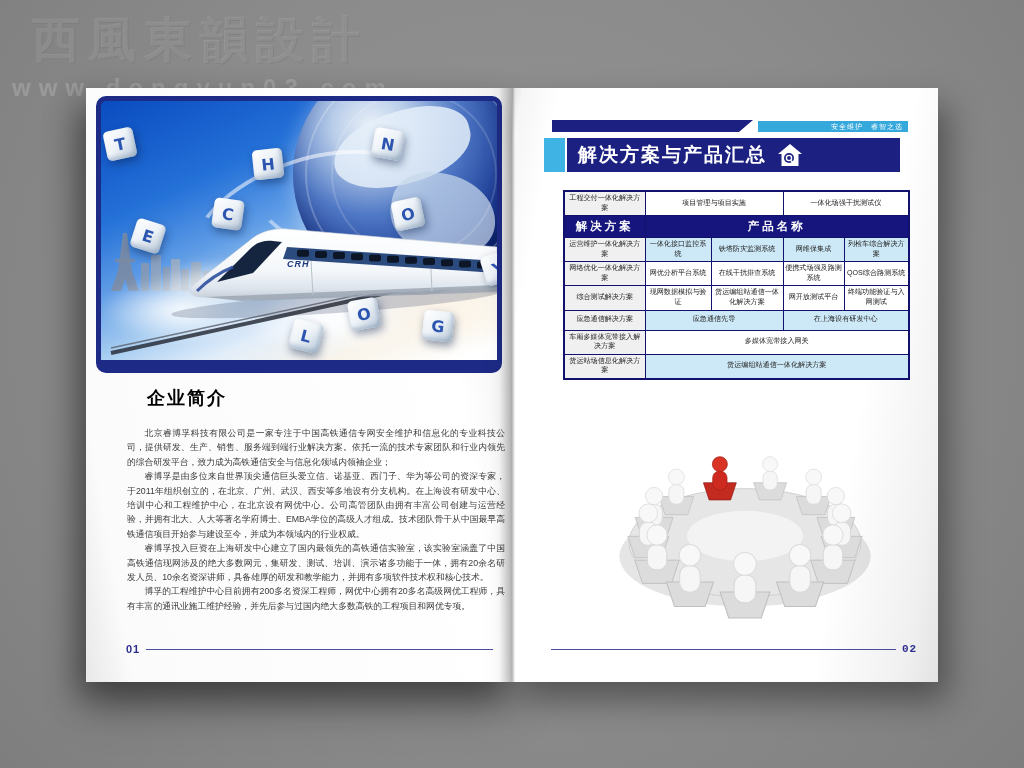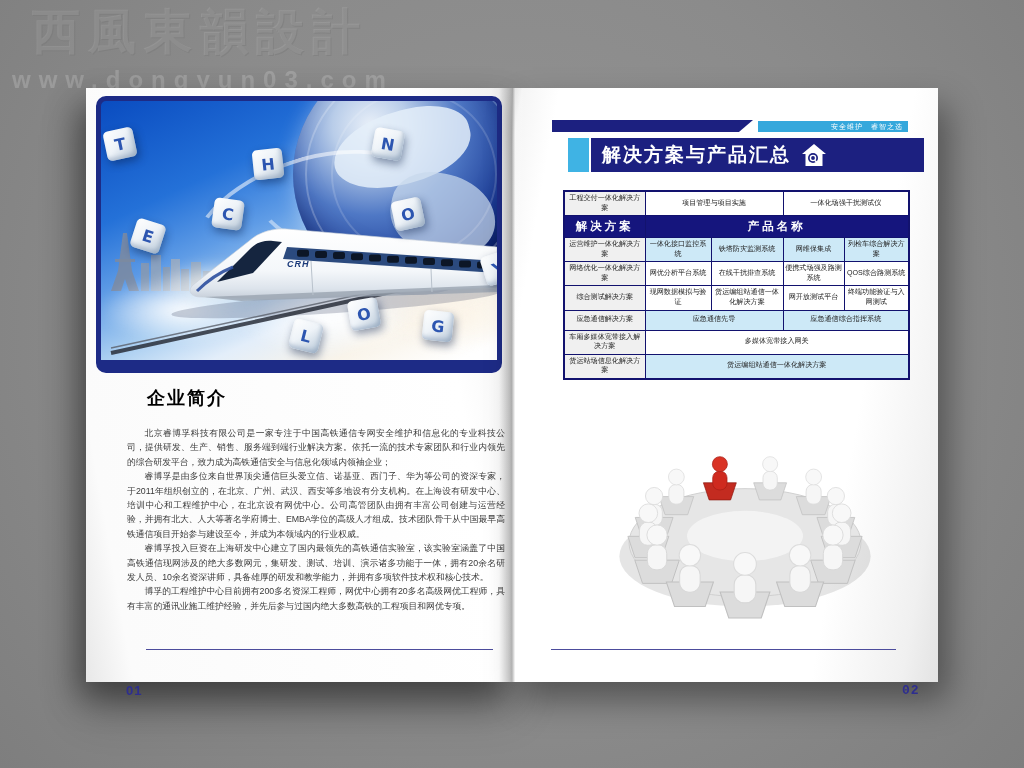--- a/index.html
+++ b/index.html
@@ -5,21 +5,21 @@
   html,body{margin:0;padding:0;}
   body{
     width:1024px;height:768px;overflow:hidden;
     font-family:"Liberation Sans","DejaVu Sans",sans-serif;
     background:#8c8c8c;
   }
   #canvas{position:relative;width:1024px;height:768px;
     background:radial-gradient(circle at 50% 42%, #949494 0%, #8b8b8b 55%, #7e7e7e 100%);}
 
   
-  .watermark{position:absolute;left:6px;top:0;pointer-events:none;text-align:center;}
+  .watermark{position:absolute;left:6px;top:8px;pointer-events:none;text-align:center;}
   .wm-title{font-size:48px;font-weight:bold;letter-spacing:8px;
     color:rgba(255,255,255,0.10);text-shadow:1px 1px 0 rgba(120,120,120,0.45);}
   .wm-url{margin:2px 0 0 6px;font-size:24px;font-weight:bold;letter-spacing:8px;
     color:rgba(255,255,255,0.18);}
 
   
   .page{position:absolute;top:88px;width:426px;height:594px;}
   .page-left{left:86px;
     background:linear-gradient(80deg,#e8e8e8 0%,#fbfbfb 9%,#ffffff 80%,#f2f2f2 96%,#dfdfdf 100%);
     box-shadow:-8px 16px 30px rgba(0,0,0,0.38),0 26px 42px rgba(0,0,0,0.25);}
@@ -78,34 +78,34 @@
   .c8{left:248px;top:198px;transform:rotate(-10deg);}
   .c9{left:322px;top:210px;transform:rotate(6deg);}
   .c10{left:382px;top:152px;transform:rotate(-18deg);}
 
   
   .section-title{position:absolute;left:61px;top:298px;margin:0;font-size:18px;font-weight:bold;
     color:#000;letter-spacing:2px;}
   .bodytext{position:absolute;left:41px;top:338px;width:378px;font-size:8.8px;line-height:14.4px;
     color:#3a3a3a;text-align:justify;}
   .bodytext p{margin:0;text-indent:2em;}
-  .pagenum{position:absolute;font-size:13px;font-weight:bold;color:#2e2e8f;letter-spacing:1px;margin-top:40px;}
+  .pagenum{position:absolute;font-size:11px;font-weight:bold;color:#2e2e8f;letter-spacing:1px;}
   .pn-left{left:40px;top:555px;}
   .pageline{position:absolute;height:1px;background:#4c4c9c;}
   .pl-left{left:60px;top:561px;width:347px;}
   .pn-right{left:390px;top:555px;font-family:Liberation Mono, monospace;}
   .pl-right{left:39px;top:561px;width:345px;}
 
   
   .strip-navy{position:absolute;left:40px;top:32px;width:201px;height:12px;background:#1c2080;
     -webkit-clip-path:polygon(0 0,100% 0,93% 100%,0 100%);clip-path:polygon(0 0,100% 0,93% 100%,0 100%);}
   .strip-blue{position:absolute;left:246px;top:33px;width:150px;height:11px;background:#35a8dc;
     display:flex;align-items:center;justify-content:flex-end;padding-right:5px;box-sizing:border-box;}
   .tagline{font-size:7px;color:#ffffff;letter-spacing:1px;white-space:nowrap;}
-  .titlebar{position:absolute;left:56px;top:50px;width:356px;height:34px;}
+  .titlebar{position:absolute;left:32px;top:50px;width:356px;height:34px;}
   .tb-square{position:absolute;left:0;top:0;width:21px;height:34px;background:#3fb3e4;}
   .tb-bar{position:absolute;left:23px;top:0;right:0;height:34px;background:#1c2080;
     display:flex;align-items:center;}
   .tb-bar h1{margin:0 0 0 11px;font-size:19px;color:#ffffff;font-weight:bold;letter-spacing:2px;white-space:nowrap;}
   .tb-icon{margin-left:10px;flex:0 0 auto;}
   .intro{position:absolute;left:40px;top:90px;width:356px;margin:0;font-size:7.3px;color:#3c3c3c;
     white-space:nowrap;letter-spacing:0.2px;}
 
   
   .sol-table{position:absolute;left:51px;top:102px;width:345px;border-collapse:collapse;
@@ -275,21 +275,21 @@
       <tr>
         <td class="label">综合测试解决方案</td>
         <td class="prod">现网数据模拟与验证</td>
         <td class="prod">货运编组站通信一体化解决方案</td>
         <td class="prod">网开放测试平台</td>
         <td class="prod">终端功能验证与入网测试</td>
       </tr>
       <tr class="alt">
         <td class="label">应急通信解决方案</td>
         <td class="prod" colspan="2">应急通信先导</td>
-        <td class="prod" colspan="2">应急通信综合指挥系统</td>
+        <td class="prod" colspan="2">在上海设有研发中心</td>
       </tr>
       <tr>
         <td class="label">车厢多媒体宽带接入解决方案</td>
         <td class="prod" colspan="4">多媒体宽带接入网关</td>
       </tr>
       <tr class="alt">
         <td class="label">货运站场信息化解决方案</td>
         <td class="prod" colspan="4">货运编组站通信一体化解决方案</td>
       </tr>
     </tbody>

